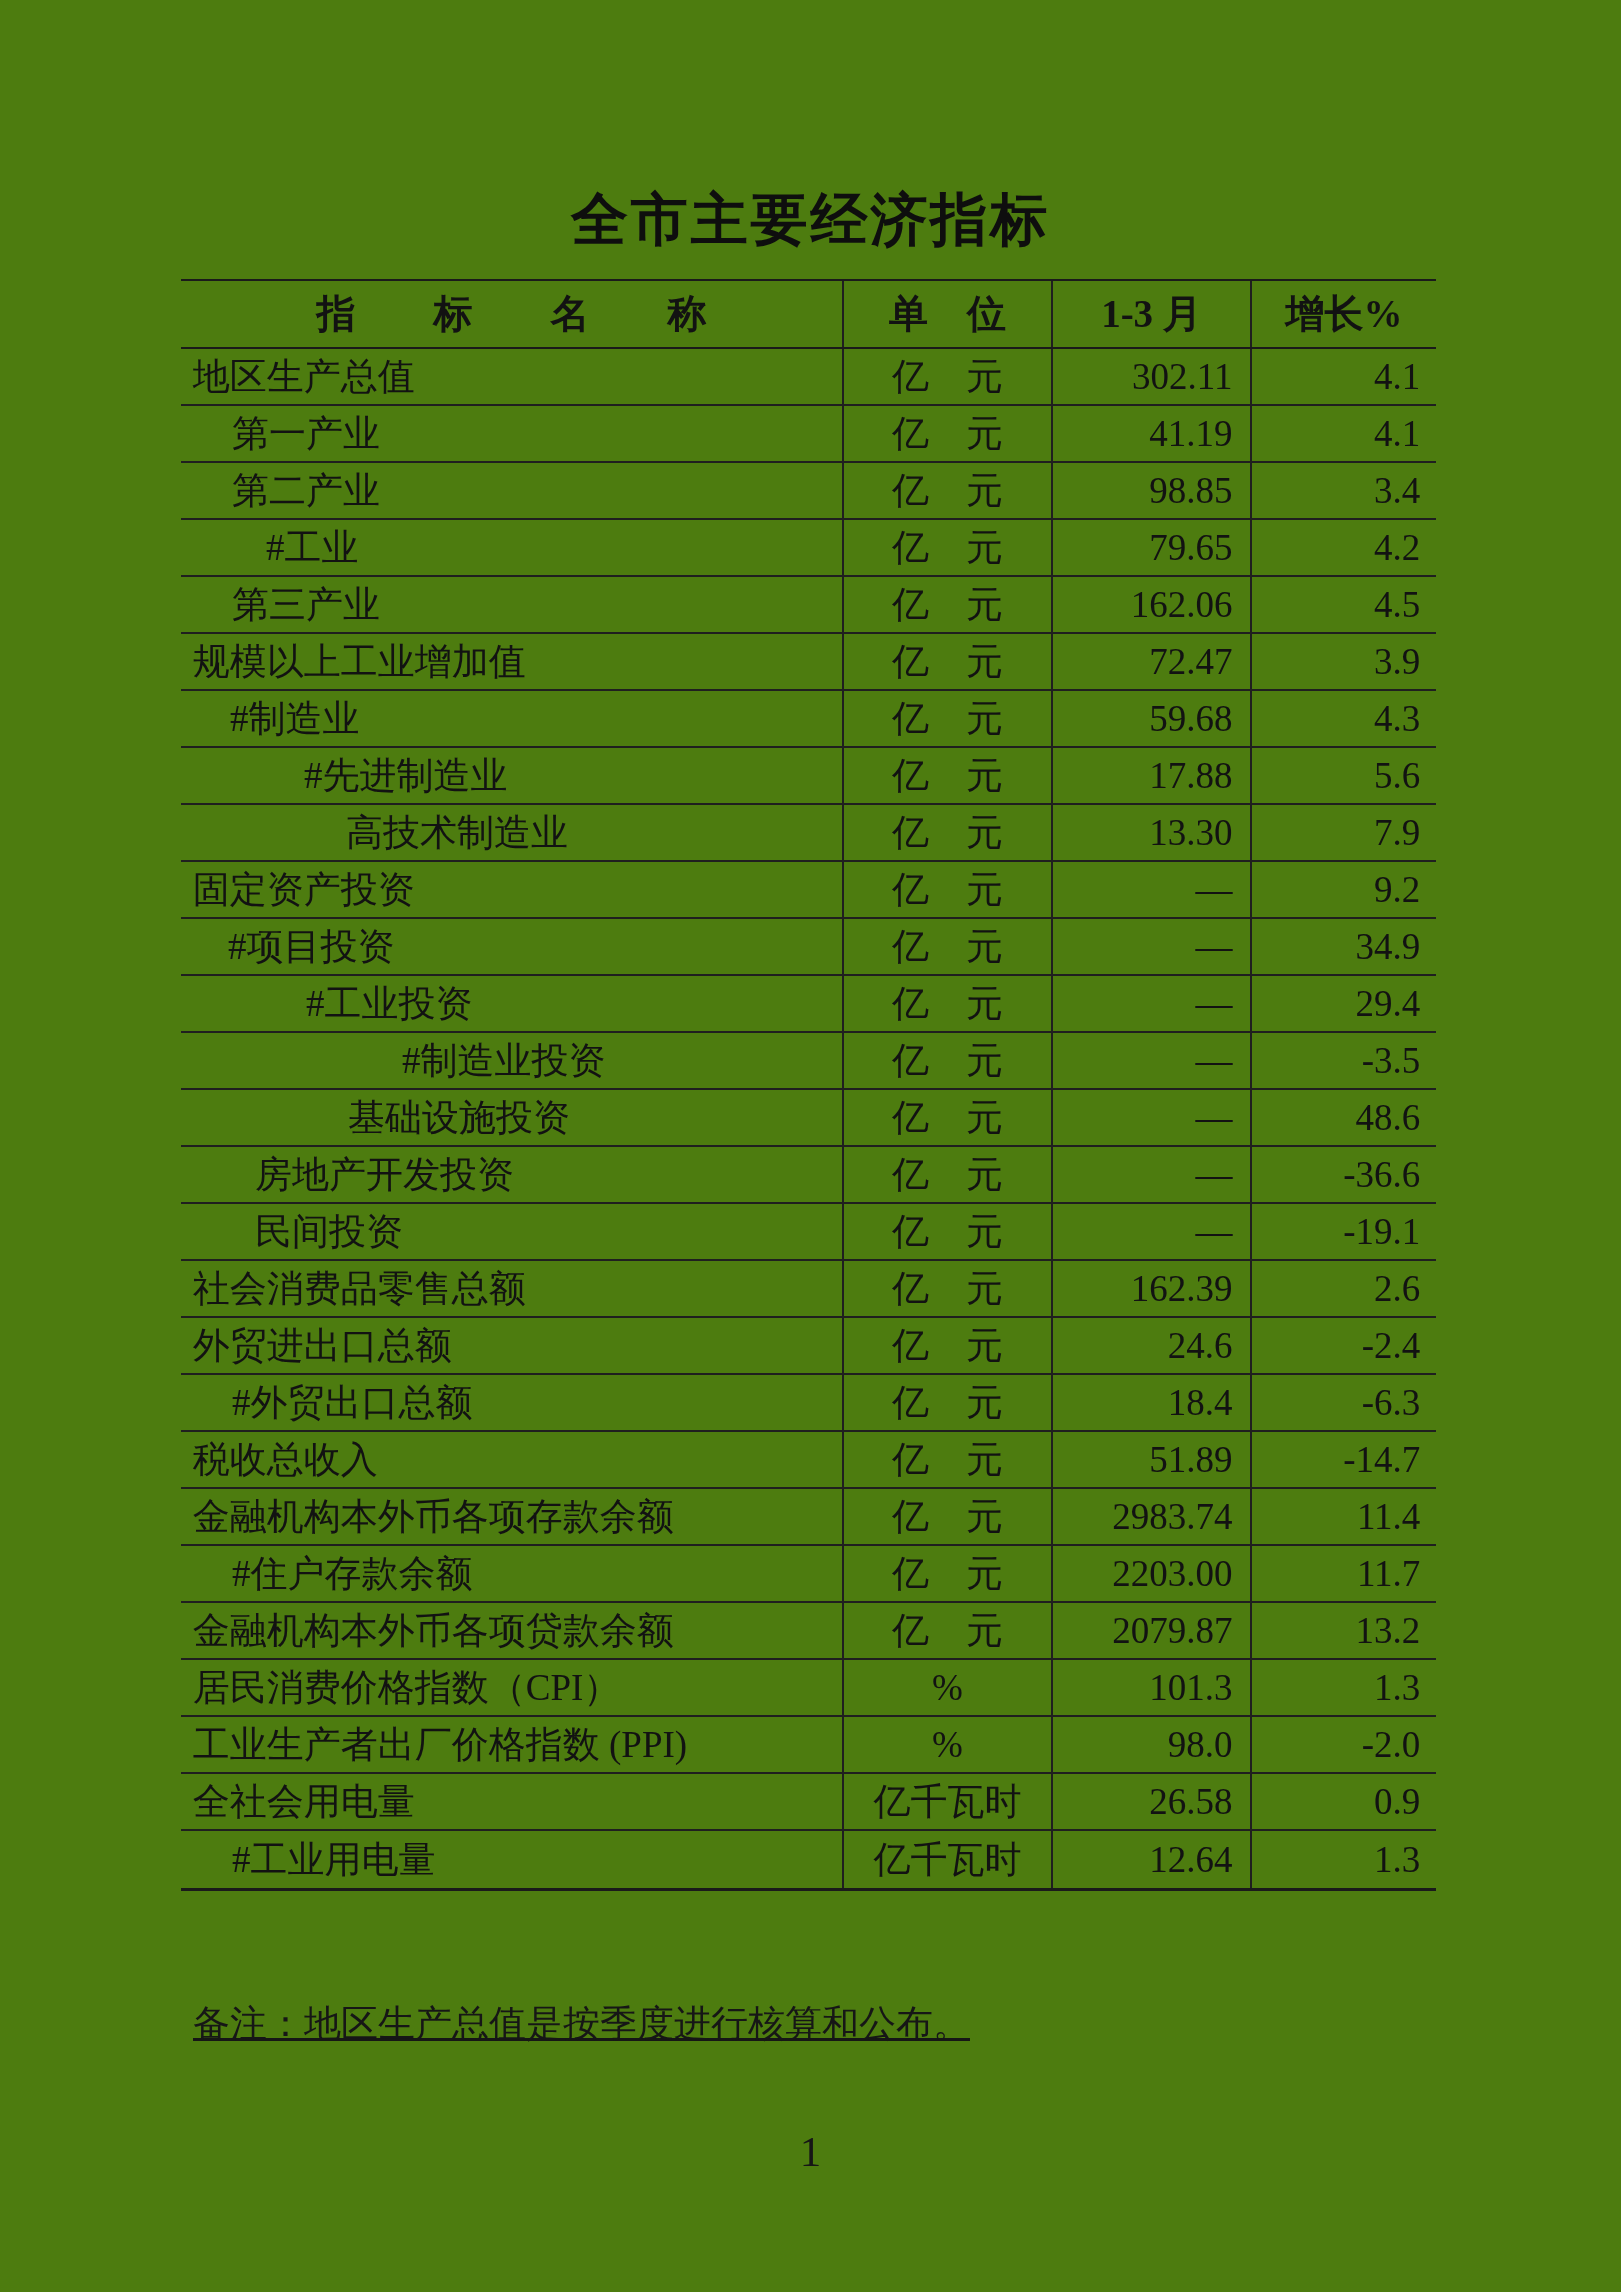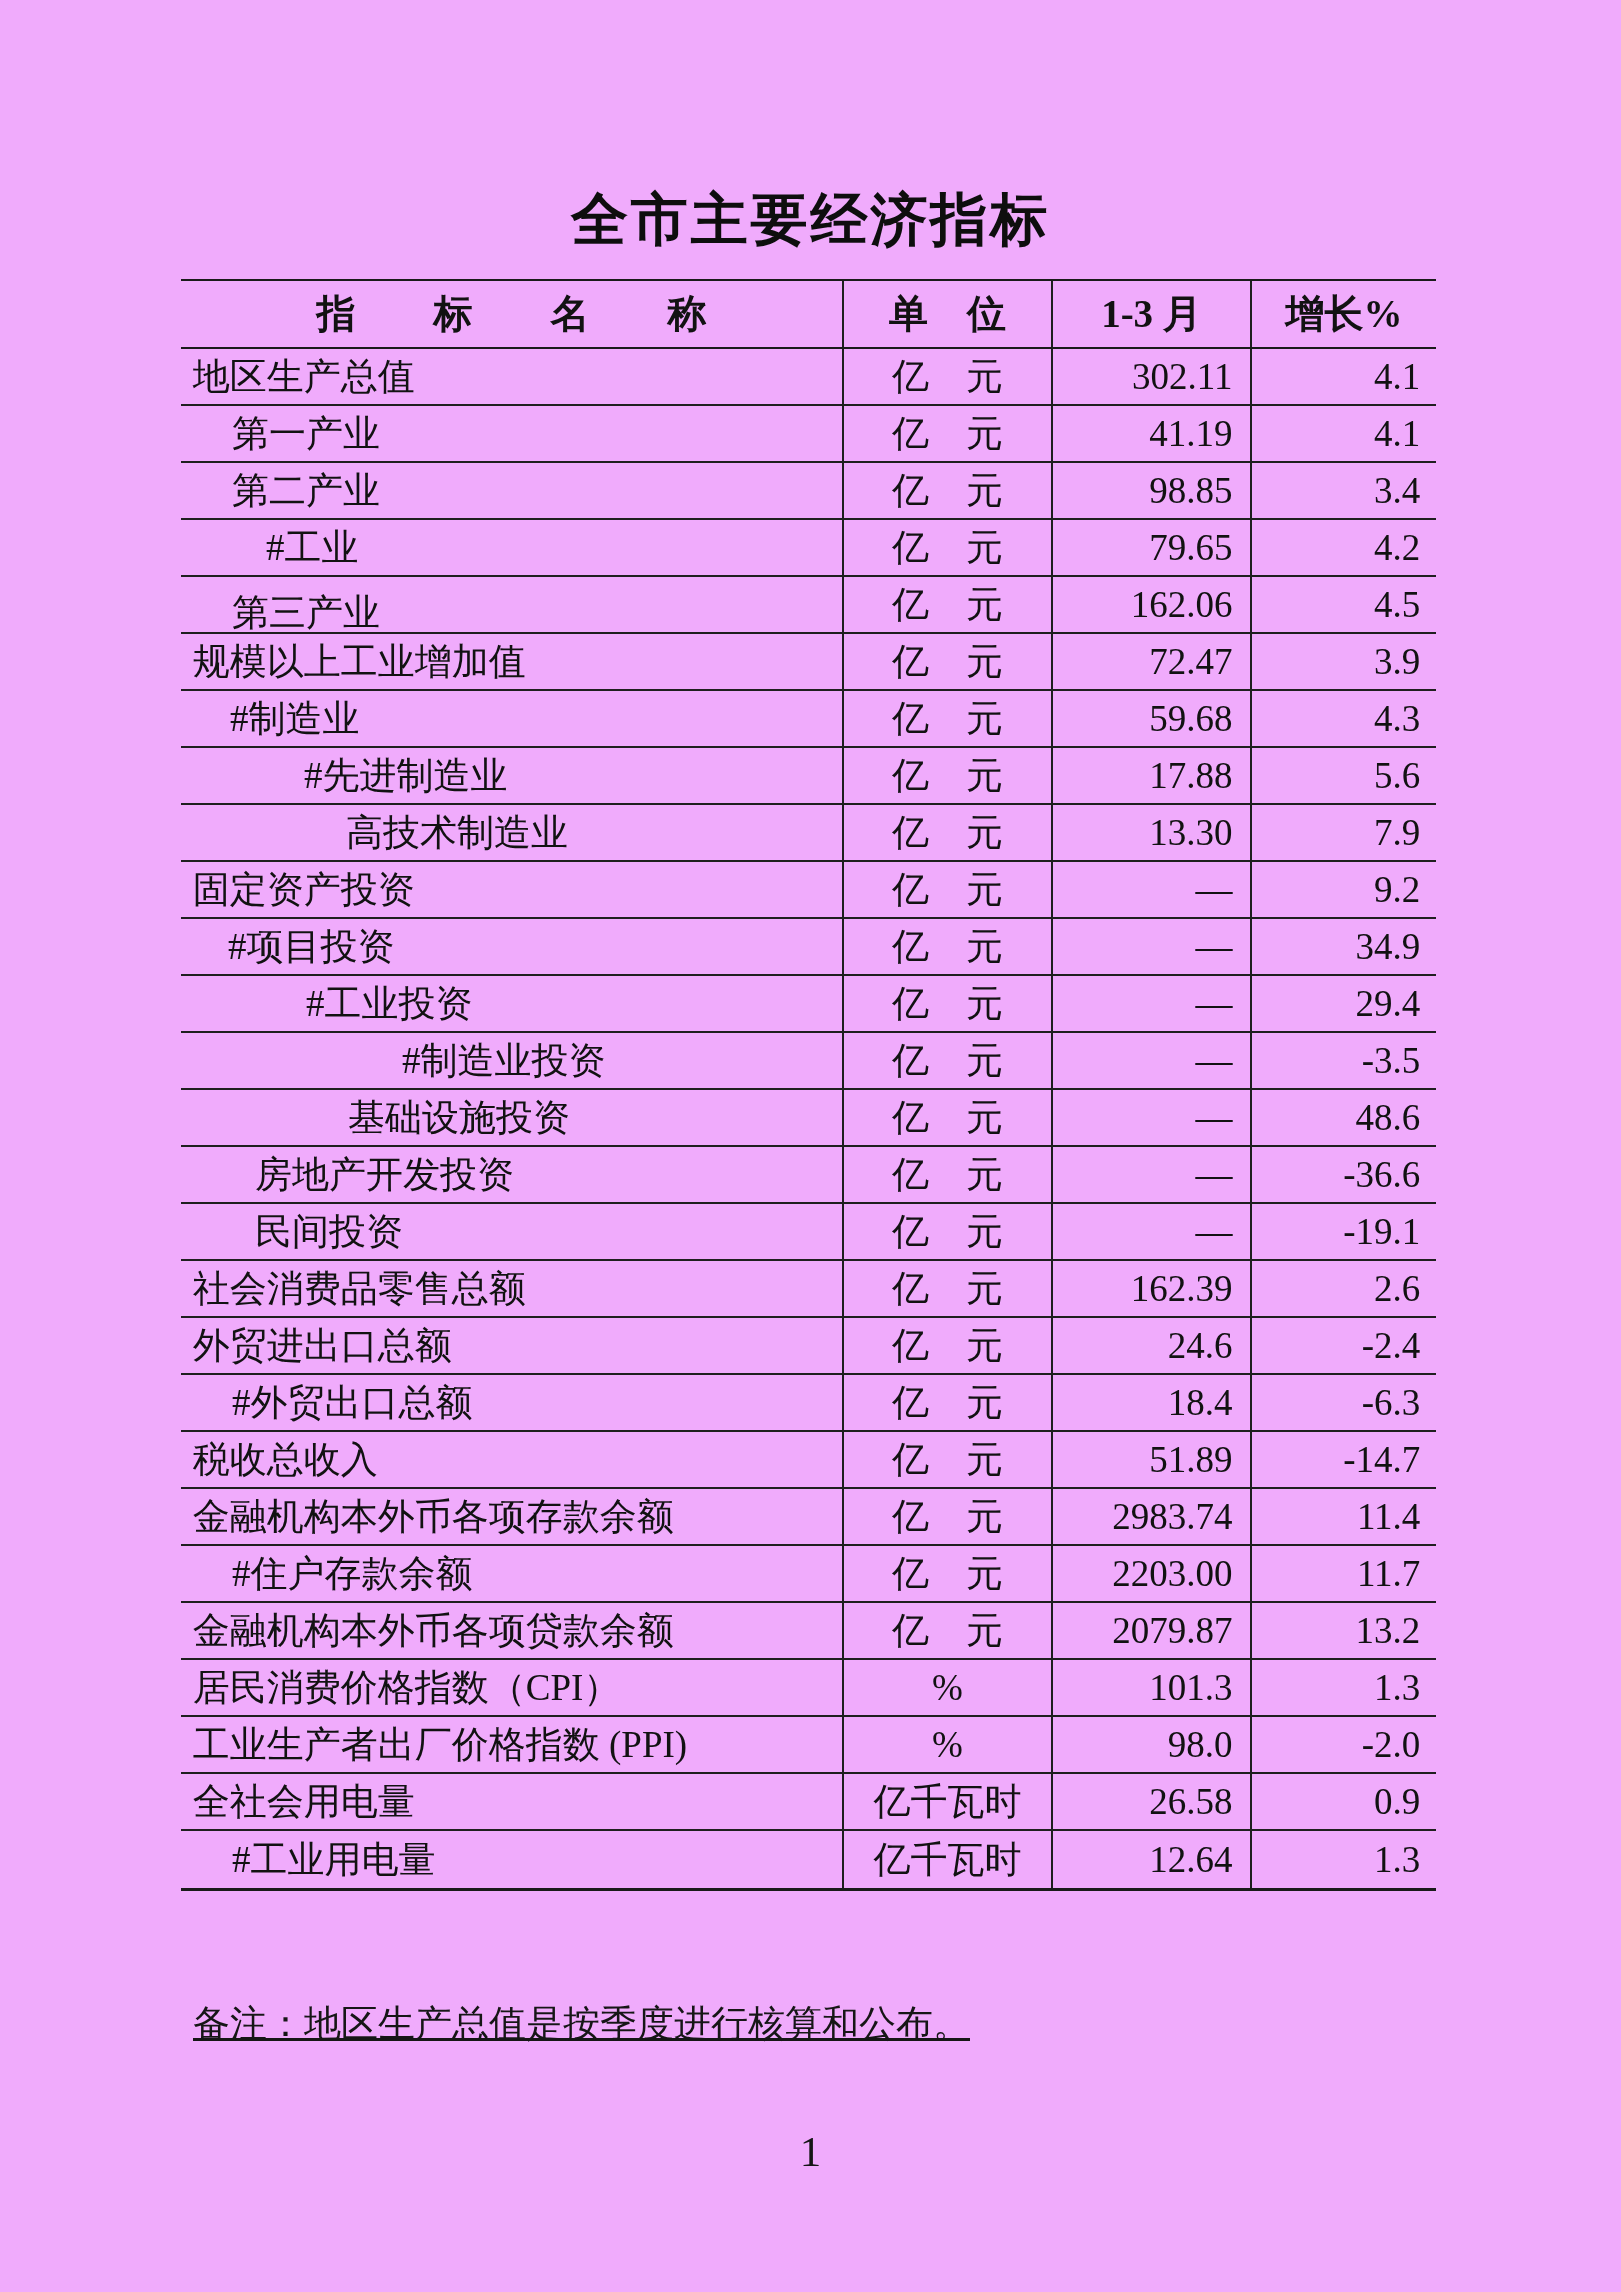--- a/index.html
+++ b/index.html
@@ -1,19 +1,19 @@
 <!DOCTYPE html>
 <html><head>
 <meta charset="utf-8">
 <style>
   html,body { margin:0; padding:0; background:#ffffff; }
   .page {
     position:relative;
     width:1621px; height:2293px;
-    background:#f0abfc;
+    background:#4d7c0f;
     color:#121212;
     font-family:"Liberation Serif","DejaVu Serif",serif;
     overflow:hidden;
   }
   * { box-sizing:border-box; }
 
   .title {
     position:absolute;
     top:190px; left:0; width:100%;
     margin:0;
@@ -108,21 +108,21 @@
           <div class="cell c3">98.85</div>
           <div class="cell c4">3.4</div>
         </div>
         <div class="row">
           <div class="cell c1" style="padding-left: 85px;">#工业</div>
           <div class="cell c2">亿　元</div>
           <div class="cell c3">79.65</div>
           <div class="cell c4">4.2</div>
         </div>
         <div class="row">
-          <div class="cell c1" style="padding-left: 51px; margin-top: 8px;">第三产业</div>
+          <div class="cell c1" style="padding-left: 51px;">第三产业</div>
           <div class="cell c2">亿　元</div>
           <div class="cell c3">162.06</div>
           <div class="cell c4">4.5</div>
         </div>
         <div class="row">
           <div class="cell c1" style="padding-left: 11.8px;">规模以上工业增加值</div>
           <div class="cell c2">亿　元</div>
           <div class="cell c3">72.47</div>
           <div class="cell c4">3.9</div>
         </div>

